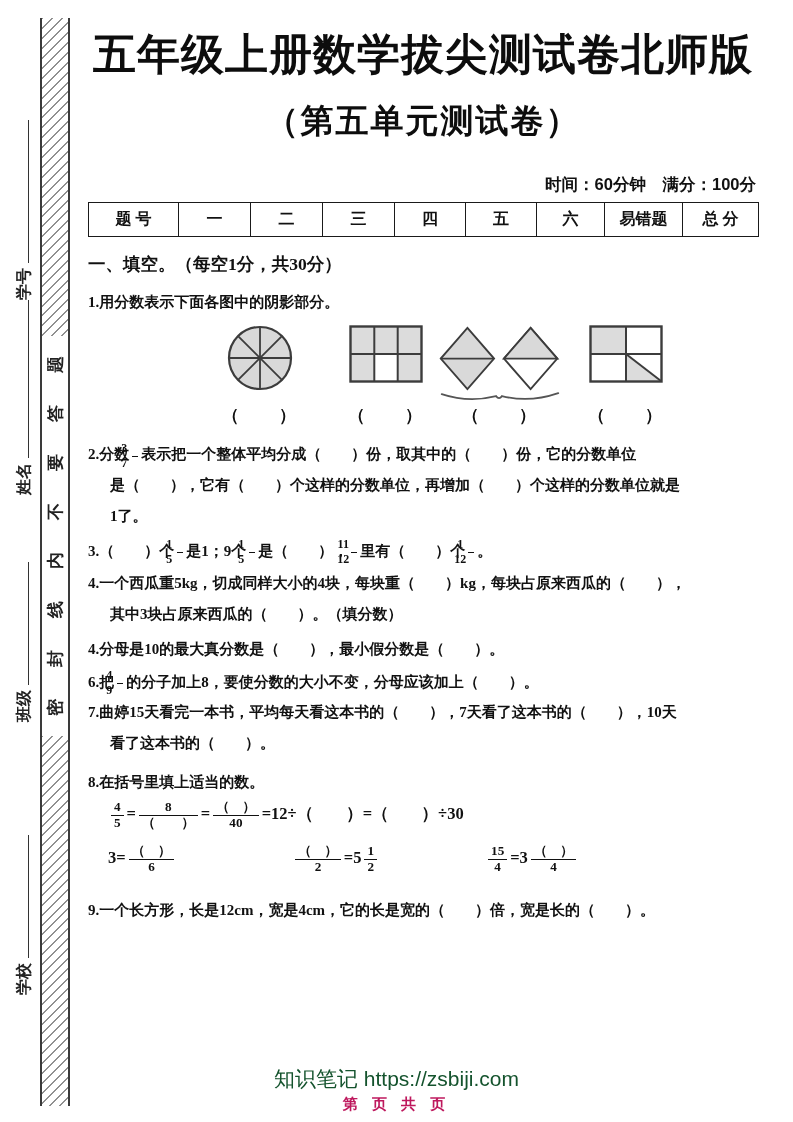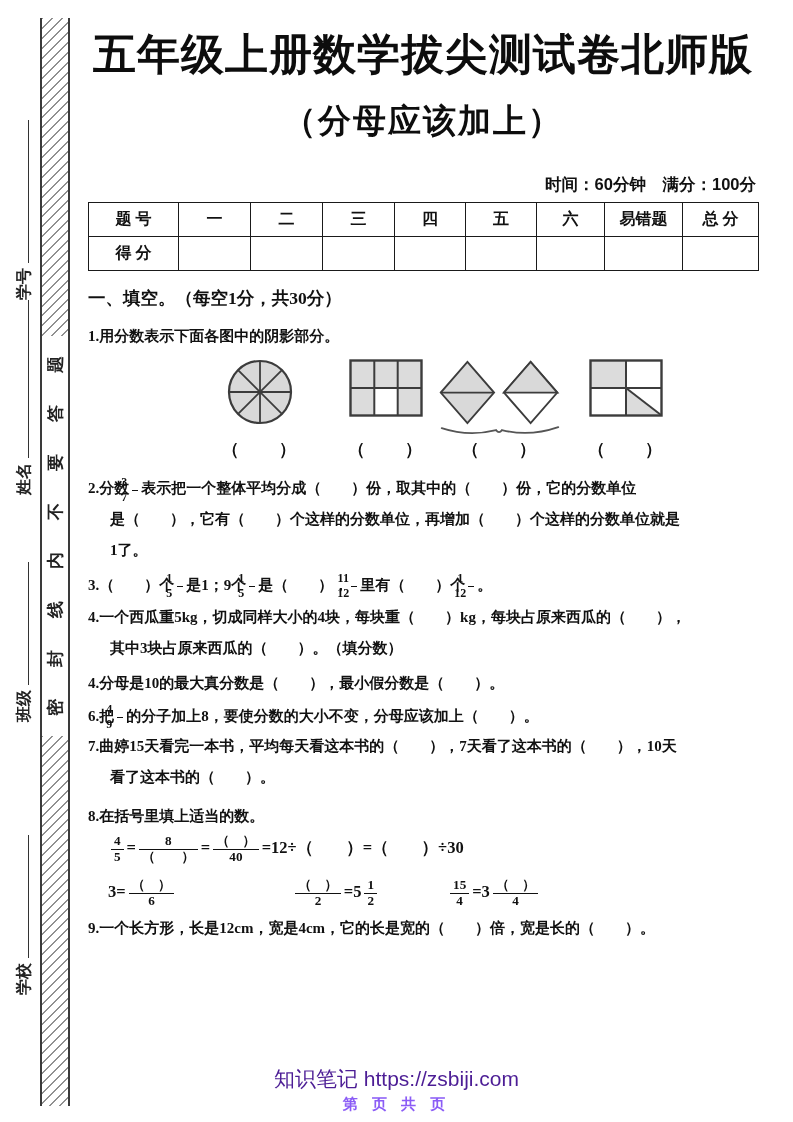--- a/index.html
+++ b/index.html
@@ -40,45 +40,45 @@
   table.score td{border:1.7px solid #1a1a1a;height:25px;text-align:center;
                  font-size:16px;font-weight:700;padding:4px;}
 
   .section-head{margin-top:15px;font-size:17.5px;}
   .sec-title{font-weight:900;text-align:center;}
   .sec-note{font-weight:700;}
 
   .question{margin-top:11px;padding-left:22px;text-indent:-22px;
             font-size:15px;font-weight:700;line-height:2.05;}
   .q2{margin-top:12px;} .q3{margin-top:4px;} .q4{margin-top:2px;} .q5{margin-top:4px;}
-  .q6{margin-top:2px;} .q7{margin-top:0;} .q8{margin-top:8px;} .q9{margin-top:4px;}
+  .q6{margin-top:2px;} .q7{margin-top:0;} .q8{margin-top:8px;} .q9{margin-top:20px;}
 
   
   .frac{display:inline-block;text-align:center;vertical-align:-0.6em;line-height:1.12;
         font-size:0.8em;margin:0 3px;font-weight:700;}
   .frac .num{display:block;border-bottom:1.5px solid #111;padding:0 3px;}
   .frac .den{display:block;padding:0 3px;}
 
   
   .fig-row{display:flex;align-items:flex-start;margin-top:8px;}
   .fig-cell{display:flex;flex-direction:column;align-items:center;
             justify-content:space-between;height:102px;}
   .fc-0{margin-left:134px;} .fc-1{margin-left:50px;} .fc-2{margin-left:14px;} .fc-3{margin-left:26px;}
   .fig-paren{font-size:17px;font-weight:700;letter-spacing:2px;}
 
   
   .eq-line{margin-top:2px;margin-left:20px;font-size:16.5px;font-weight:700;line-height:1.5;}
   .eq-row{display:flex;margin-top:14px;font-size:16.5px;font-weight:700;align-items:center;}
-  .eq-a{margin-left:20px;} .eq-b{margin-left:115px;} .eq-c{margin-left:67px;}
+  .eq-a{margin-left:20px;} .eq-b{margin-left:115px;} .eq-c{margin-left:105px;}
 
   
   .footer{position:absolute;left:0;right:0;bottom:8px;text-align:center;}
-  .site{font-family:"Liberation Sans",sans-serif;font-size:21px;color:#4c1d95;}
+  .site{font-family:"Liberation Sans",sans-serif;font-size:21px;color:#14532d;}
   .pageline{margin-top:2px;font-family:"Liberation Sans",sans-serif;
-            font-size:15px;font-weight:700;color:#8b5cf6;letter-spacing:5px;}
+            font-size:15px;font-weight:700;color:#be185d;letter-spacing:5px;}
 </style>
 </head>
 <body>
 
 <div class="page">
 
   <div class="side-label sl-0">
     <span>学号</span>
     <span class="lab-line"></span>
   </div>
@@ -106,21 +106,21 @@
       <span class="seal-char">线</span>
       <span class="seal-char">封</span>
       <span class="seal-char">密</span>
     </div>
     <div class="hatch hatch-bottom"></div>
   </div>
 
   <div class="content">
 
     <h1 class="title">五年级上册数学拔尖测试卷北师版</h1>
-    <h2 class="subtitle">（分母应该加上）</h2>
+    <h2 class="subtitle">（第五单元测试卷）</h2>
     <div class="meta">时间：60分钟　满分：100分</div>
 
     <table class="score">
       <colgroup>
         <col style="width:90px">
           <col style="width:72px">
           <col style="width:72px">
         <col style="width:72px">
           <col style="width:71px">
           <col style="width:71px">
@@ -133,31 +133,20 @@
         <td>题 号</td>
         <td>一</td>
         <td>二</td>
         <td>三</td>
         <td>四</td>
         <td>五</td>
         <td>六</td>
         <td>易错题</td>
         <td>总 分</td>
       </tr>
-      <tr>
-        <td>得 分</td>
-        <td></td>
-        <td></td>
-        <td></td>
-        <td></td>
-        <td></td>
-        <td></td>
-        <td></td>
-        <td></td>
-      </tr>
     </tbody>
       </table>
 
     <div class="section-head">
       <span class="sec-title">一、填空。</span><span class="sec-note">（每空1分，共30分）</span>
     </div>
 
     <div class="question">1.用分数表示下面各图中的阴影部分。</div>
 
     <div class="fig-row">

